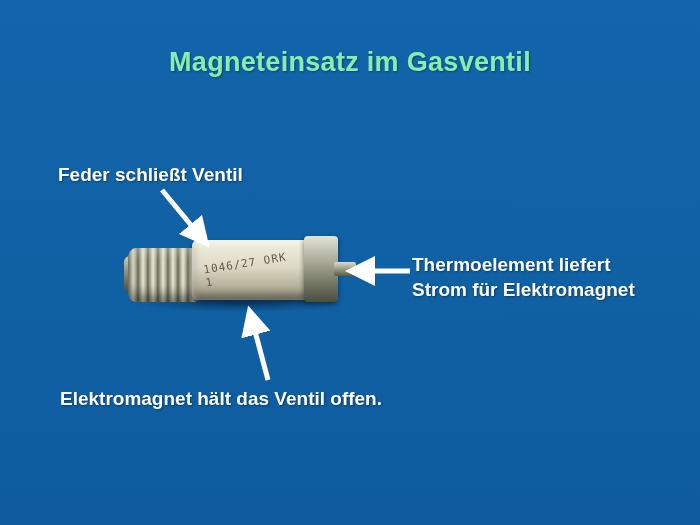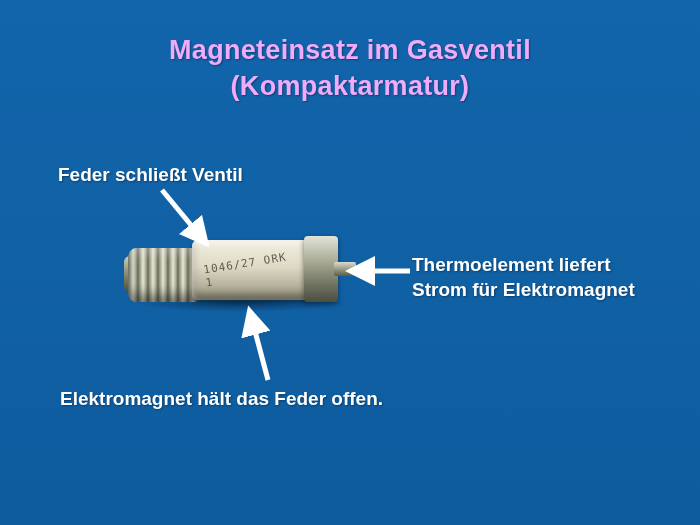--- a/index.html
+++ b/index.html
@@ -21,23 +21,23 @@
     position: absolute;
     inset: 0;
     background: linear-gradient(180deg, #1265ab 0%, #1060a4 55%, #0e5c9e 100%);
     pointer-events: none;
   }
 
   .title {
     position: absolute;
     left: 0;
     right: 0;
-    top: 32px;
+    top: 44px;
     text-align: center;
-    color: #f0abfc;
+    color: #86efac;
     font-size: 27px;
     font-weight: bold;
     line-height: 36px;
     letter-spacing: 0.3px;
     text-shadow: 1px 1px 2px rgba(0,0,0,0.35);
   }
   .title .line2 { display: block; }
 
   .label {
     position: absolute;
@@ -149,21 +149,20 @@
   #arrow-thermo { left: 352px; top: 258px; width: 60px; height: 26px; }
   #arrow-magnet { left: 236px; top: 312px; width: 50px; height: 72px; }
 </style>
 </head>
 <body>
 
 <div id="slide">
 
   <div class="title">
     <span>Magneteinsatz im Gasventil</span>
-    <span class="line2">(Kompaktarmatur)</span>
   </div>
 
   <div id="photo">
     <div id="photo-shadow"></div>
     <div id="spring-cap"></div>
     <div id="spring"></div>
     <div id="body">
       <div id="body-code">1046/27 ORK 1</div>
     </div>
     <div id="collar"></div>
@@ -193,15 +192,15 @@
       <marker id="head-c" markerWidth="6" markerHeight="6" refX="3" refY="3" orient="auto">
         <path d="M0,0 L6,3 L0,6 z" fill="#ffffff"></path>
       </marker>
     </defs>
     <line x1="32" y1="68" x2="16" y2="8" stroke="#ffffff" stroke-width="5" marker-end="url(#head-c)"></line>
   </svg>
 
   <div class="label" id="label-thermo">Thermoelement liefert
 Strom für Elektromagnet</div>
   <div class="label" id="label-spring">Feder schließt Ventil</div>
-  <div class="label" id="label-magnet">Elektromagnet hält das Feder offen.</div>
+  <div class="label" id="label-magnet">Elektromagnet hält das Ventil offen.</div>
 
 </div>
 
 </body></html>

